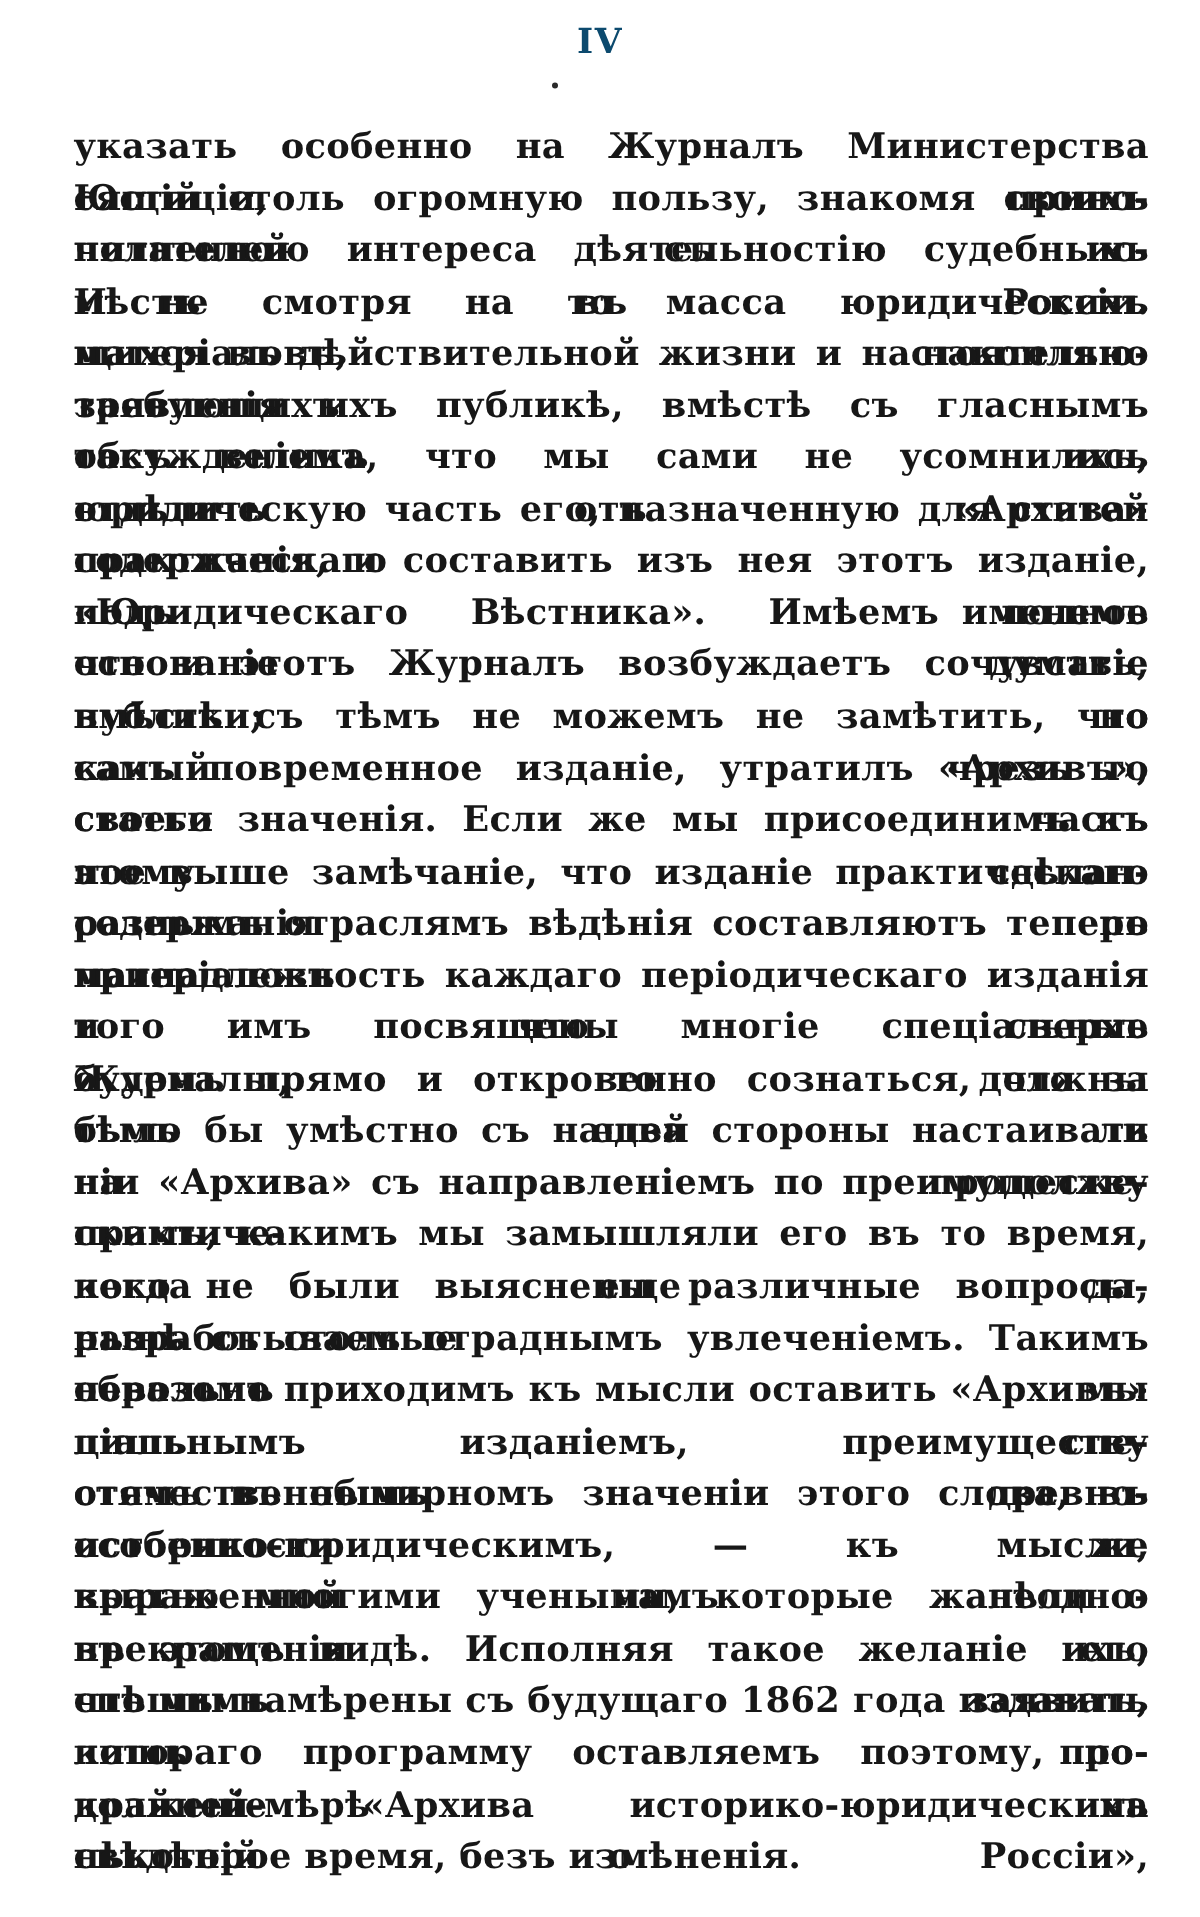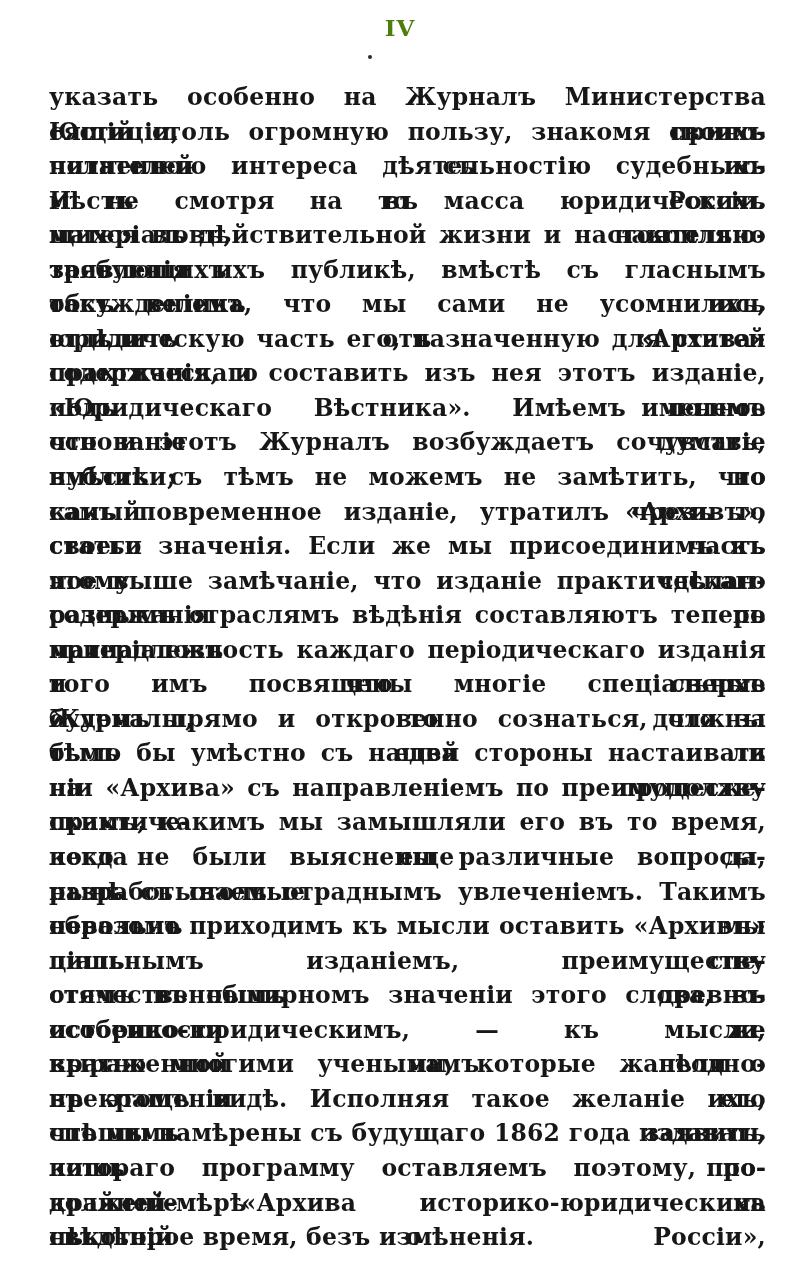--- a/index.html
+++ b/index.html
@@ -18,21 +18,21 @@
   }
   .page-number {
     position: absolute;
     top: 14px;
     left: 0;
     width: 800px;
     text-align: center;
     font-size: 23px;
     font-weight: bold;
     letter-spacing: 1px;
-    color: #4d7c0f;
+    color: #0c4a6e;
   }
   .ink-speck {
     position: absolute;
     left: 368px;
     top: 55px;
     width: 4px;
     height: 4px;
     border-radius: 50%;
     background: #2a2a2a;
   }

